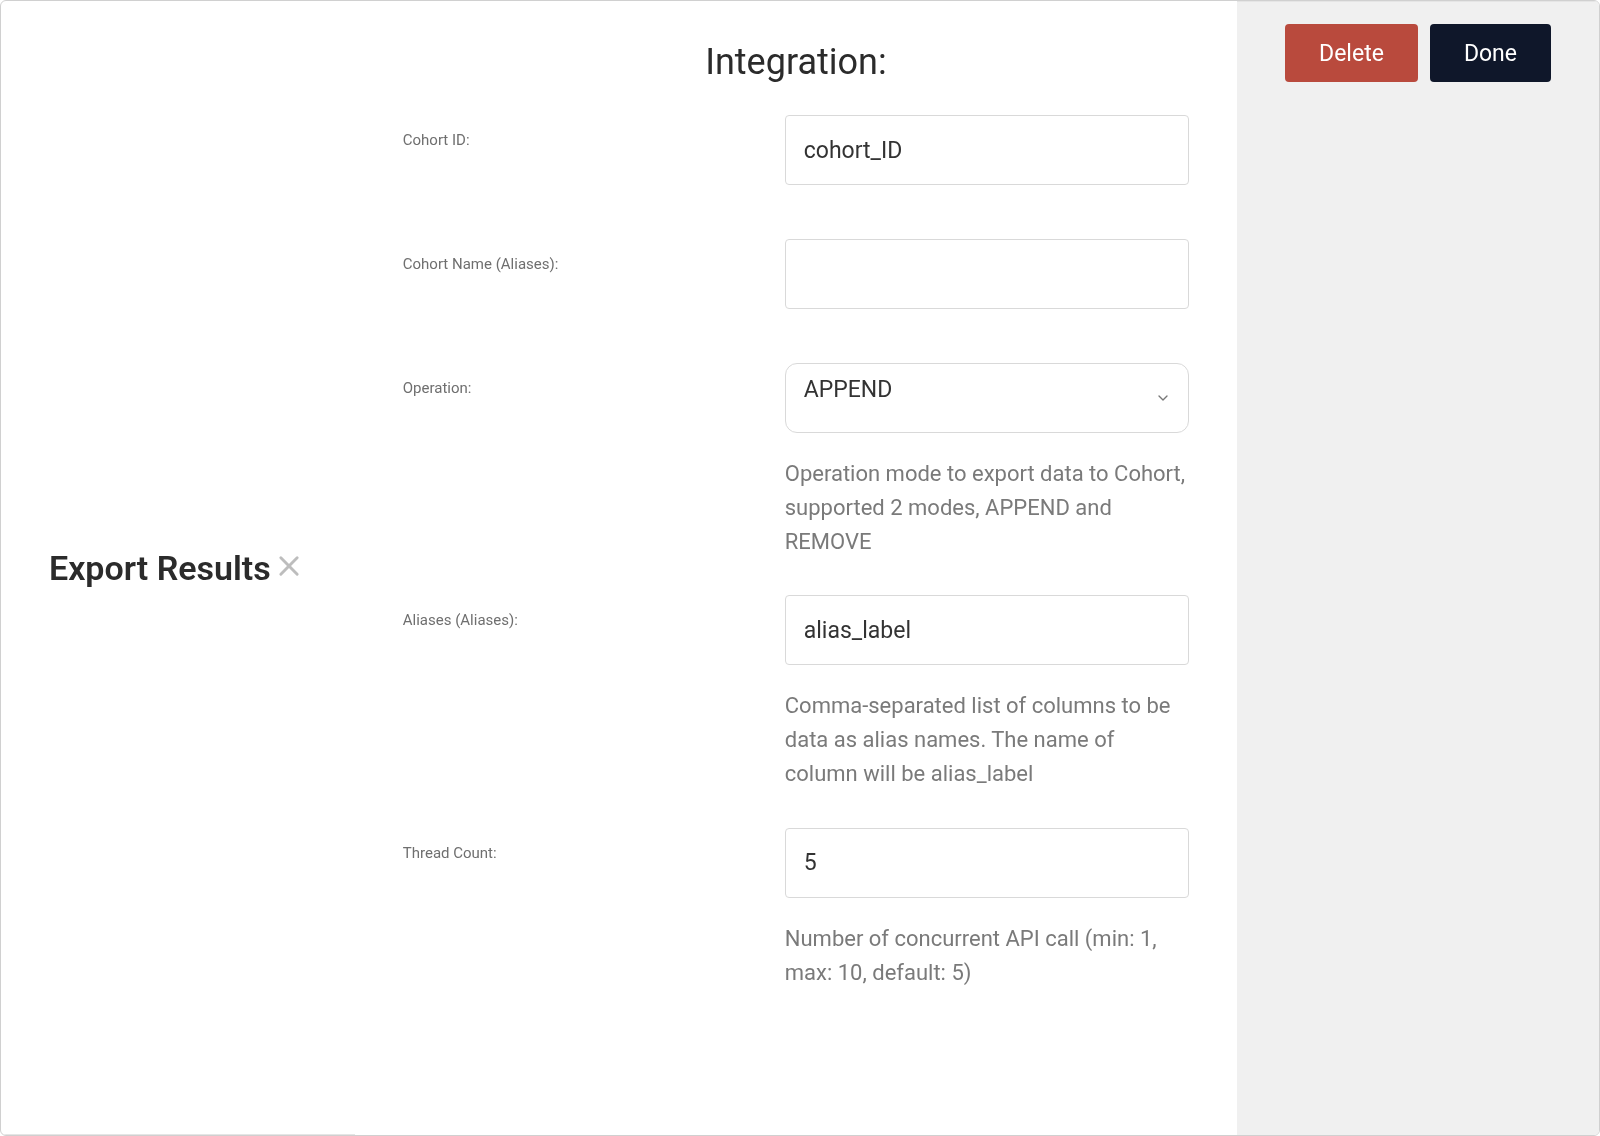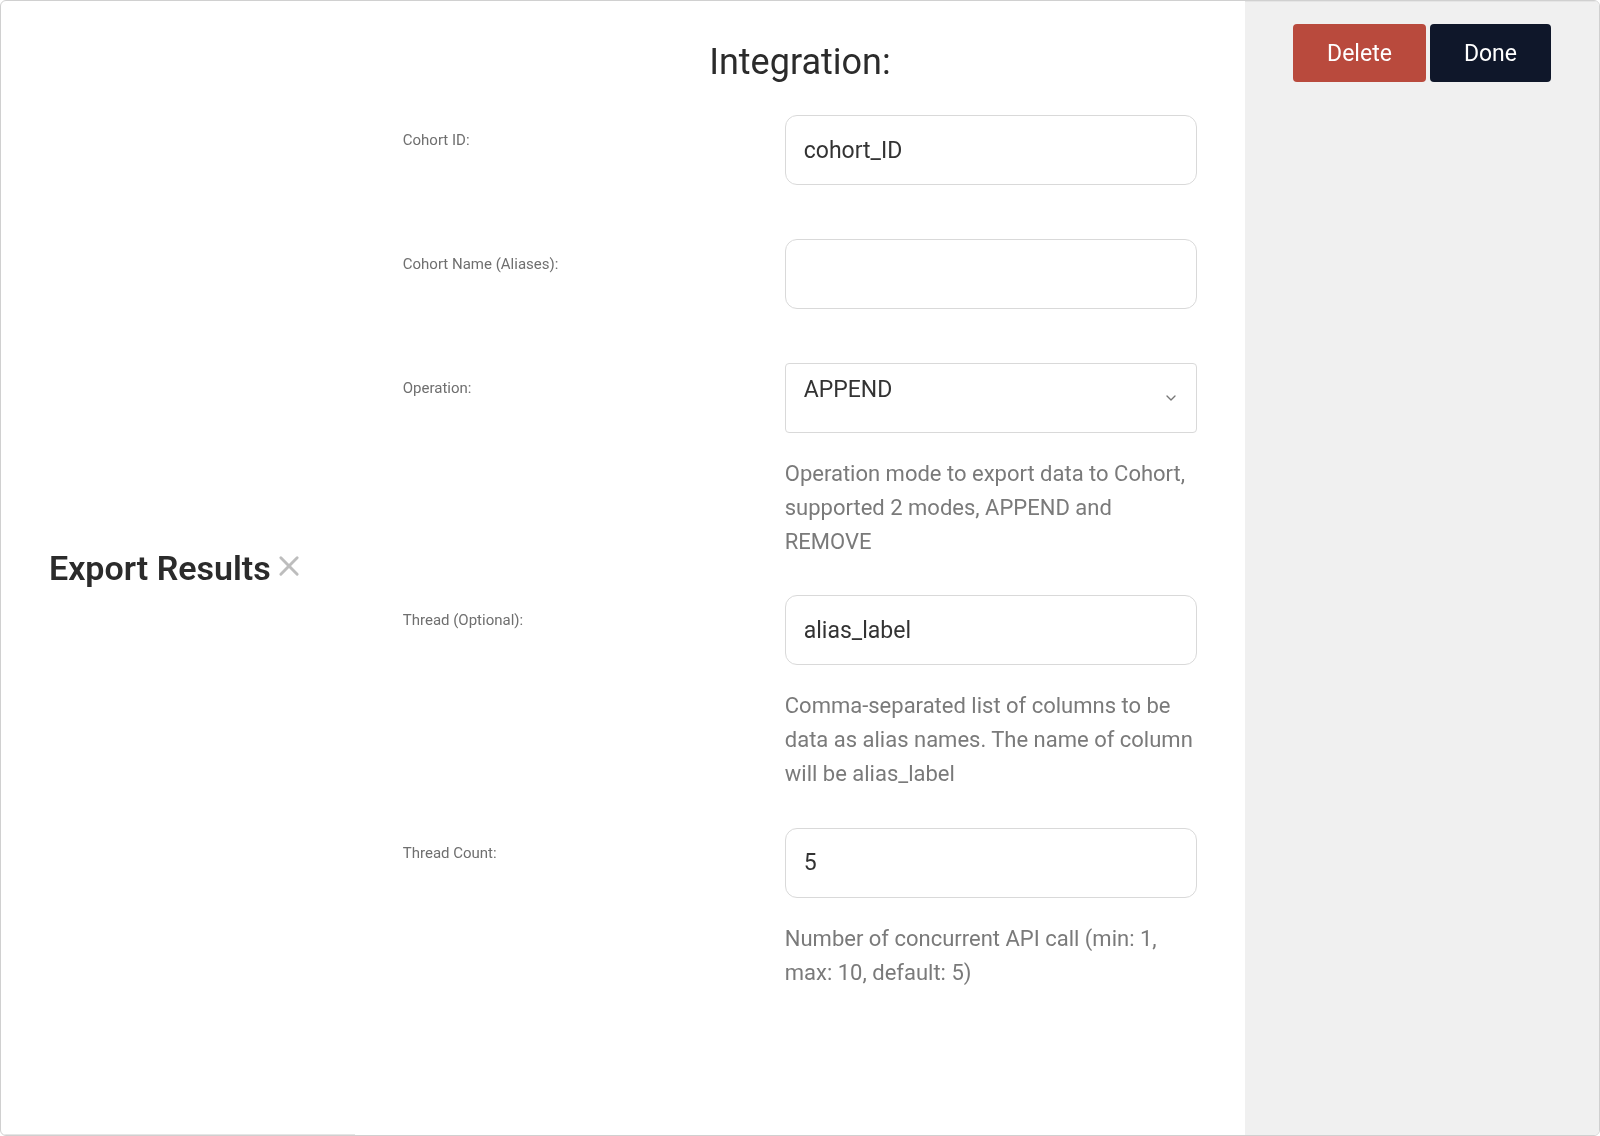--- a/index.html
+++ b/index.html
@@ -82,37 +82,37 @@
       flex-direction: column;
     }
     .form-input {
       width: 100%;
       height: 70px;
       padding: 12px 18px;
       font-size: 23px;
       color: #333;
       background: #fff;
       border: 1px solid #d9d9d9;
-      border-radius: 12px;
+      border-radius: 4px;
       outline: none;
       font-family: inherit;
     }
     .form-select-wrap {
       position: relative;
       width: 100%;
     }
     .form-select {
       width: 100%;
       height: 70px;
       padding: 12px 44px 12px 18px;
       font-size: 23px;
       color: #333;
       background: #fff;
       border: 1px solid #d9d9d9;
-      border-radius: 4px;
+      border-radius: 12px;
       outline: none;
       appearance: none;
       -webkit-appearance: none;
       font-family: inherit;
       cursor: pointer;
     }
     .chevron {
       position: absolute;
       right: 18px;
       top: 50%;
@@ -129,21 +129,21 @@
       font-size: 22px;
       color: #7a7a7a;
       margin-top: 24px;
       line-height: 1.55;
     }
     .modal-footer {
       background: #f0f0f0;
       padding: 22px 48px;
       display: flex;
       justify-content: flex-end;
-      gap: 4px;
+      gap: 12px;
       border-top: 1px solid #e5e5e5;
     }
     .btn {
       height: 58px;
       padding: 0 34px;
       font-size: 23px;
       border: none;
       border-radius: 4px;
       cursor: pointer;
       color: #fff;
@@ -201,21 +201,21 @@
             <svg viewBox="0 0 24 24" fill="none" stroke="currentColor" stroke-width="2" stroke-linecap="round" stroke-linejoin="round">
               <polyline points="6 9 12 15 18 9"></polyline>
             </svg>
           </span>
         </div>
         <div class="help-text">Operation mode to export data to Cohort, supported 2 modes, APPEND and REMOVE</div>
       </div>
     </div>
 
     <div class="form-row with-help">
-      <label class="form-label">Thread (Optional):</label>
+      <label class="form-label">Aliases (Aliases):</label>
       <div class="form-control-wrapper">
         <input type="text" class="form-input" value="alias_label" style="">
         <div class="help-text">Comma-separated list of columns to be data as alias names. The name of column will be alias_label</div>
       </div>
     </div>
 
     <div class="form-row with-help">
       <label class="form-label">Thread Count:</label>
       <div class="form-control-wrapper">
         <input type="text" class="form-input" value="5" style="">

